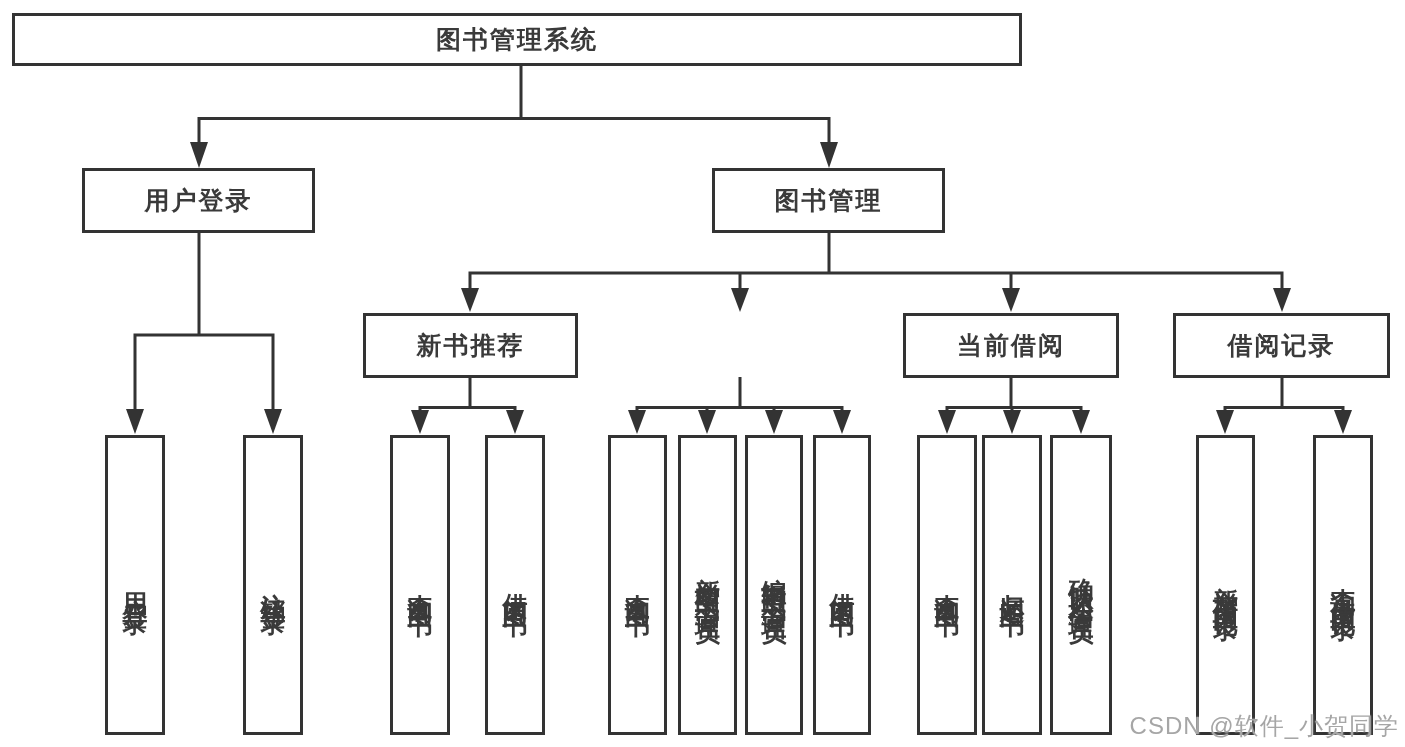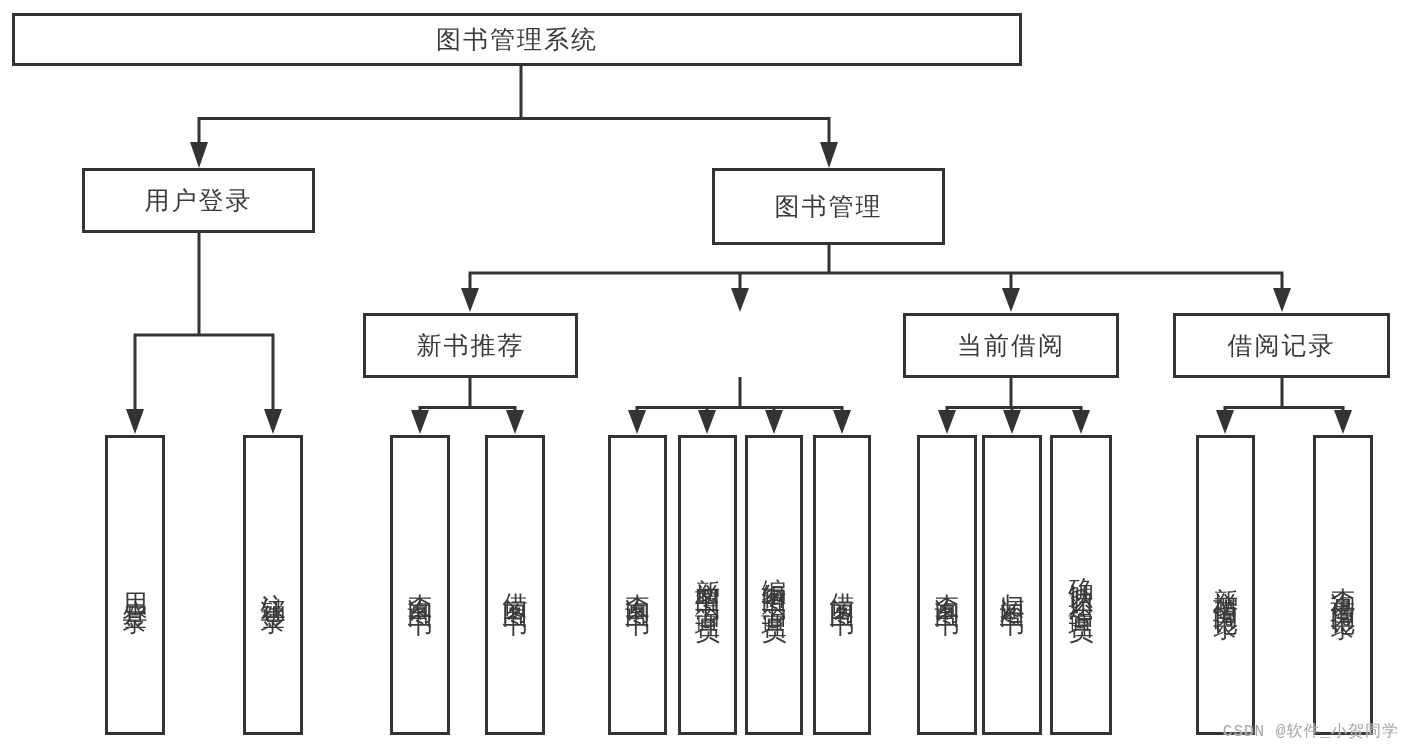--- a/index.html
+++ b/index.html
@@ -6,31 +6,32 @@
   body{font-family:"Liberation Sans",sans-serif;}
   .canvas{
     position:relative;width:1405px;height:747px;background:#ffffff;overflow:hidden;
   }
   .connector-layer{position:absolute;left:0;top:0;width:1405px;height:747px;}
   .box{
     position:absolute;box-sizing:border-box;background:#ffffff;
     border:3px solid #333333;color:#3a3a3a;
     display:flex;align-items:center;justify-content:center;
     z-index:2;
+    font-weight:bold;
   }
   .h .lbl{font-size:25px;letter-spacing:2px;white-space:nowrap;line-height:1;}
   .v{top:435px;height:300px;}
   .v .vlbl{
     writing-mode:vertical-rl;text-orientation:mixed;
     font-size:25px;letter-spacing:6px;line-height:1;white-space:nowrap;
   }
   .watermark{
     position:absolute;right:6px;bottom:5px;z-index:3;
-    color:#a6a6a6;font-size:16px;letter-spacing:1px;
-    text-shadow:0 0 2px #ffffff;white-space:nowrap;font-family:Liberation Mono, monospace;
+    color:#a6a6a6;font-size:24px;letter-spacing:1px;
+    text-shadow:0 0 2px #ffffff;white-space:nowrap;
   }
 </style>
 </head>
 <body>
 
 <div class="canvas">
 
   <svg class="connector-layer" width="1405" height="747" viewBox="0 0 1405 747" xmlns="http://www.w3.org/2000/svg">
     <g stroke="#333333" stroke-width="3" fill="none">
 
@@ -83,21 +84,21 @@
     </g>
   </svg>
 
   <div class="box h" style="left:12px;top:13px;width:1010px;height:53px">
     <span class="lbl">图书管理系统</span>
   </div>
 
   <div class="box h" style="left:82px;top:168px;width:233px;height:65px">
     <span class="lbl">用户登录</span>
   </div>
-  <div class="box h" style="left:712px;top:168px;width:233px;height:77px">
+  <div class="box h" style="left:712px;top:168px;width:233px;height:65px">
     <span class="lbl">图书管理</span>
   </div>
 
   <div class="box h" style="left:363px;top:313px;width:215px;height:65px">
     <span class="lbl">新书推荐</span>
   </div>
   <div class="box h" style="left:1173px;top:313px;width:217px;height:65px">
     <span class="lbl">借阅记录</span>
   </div>
   <div class="box h" style="left:903px;top:313px;width:216px;height:65px">

